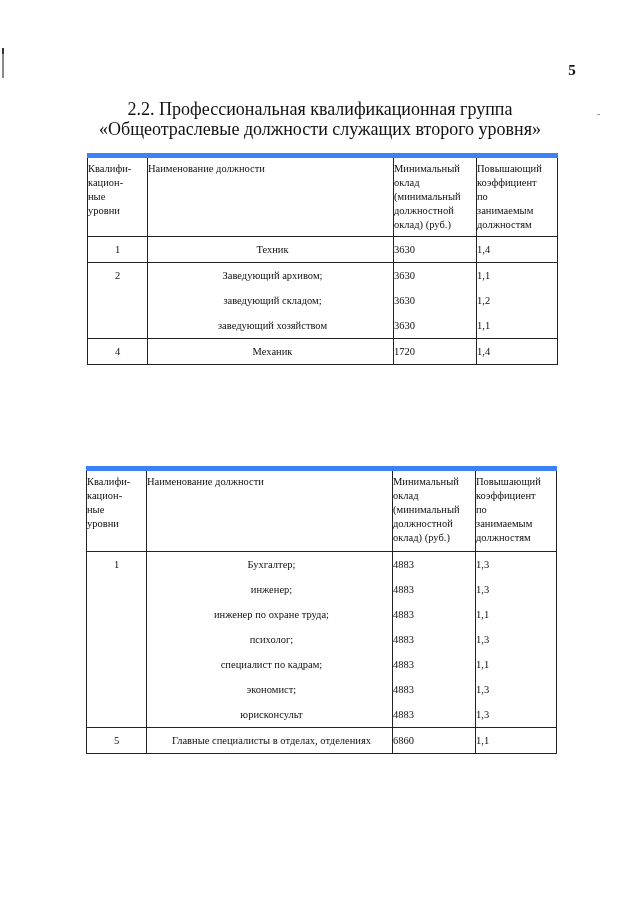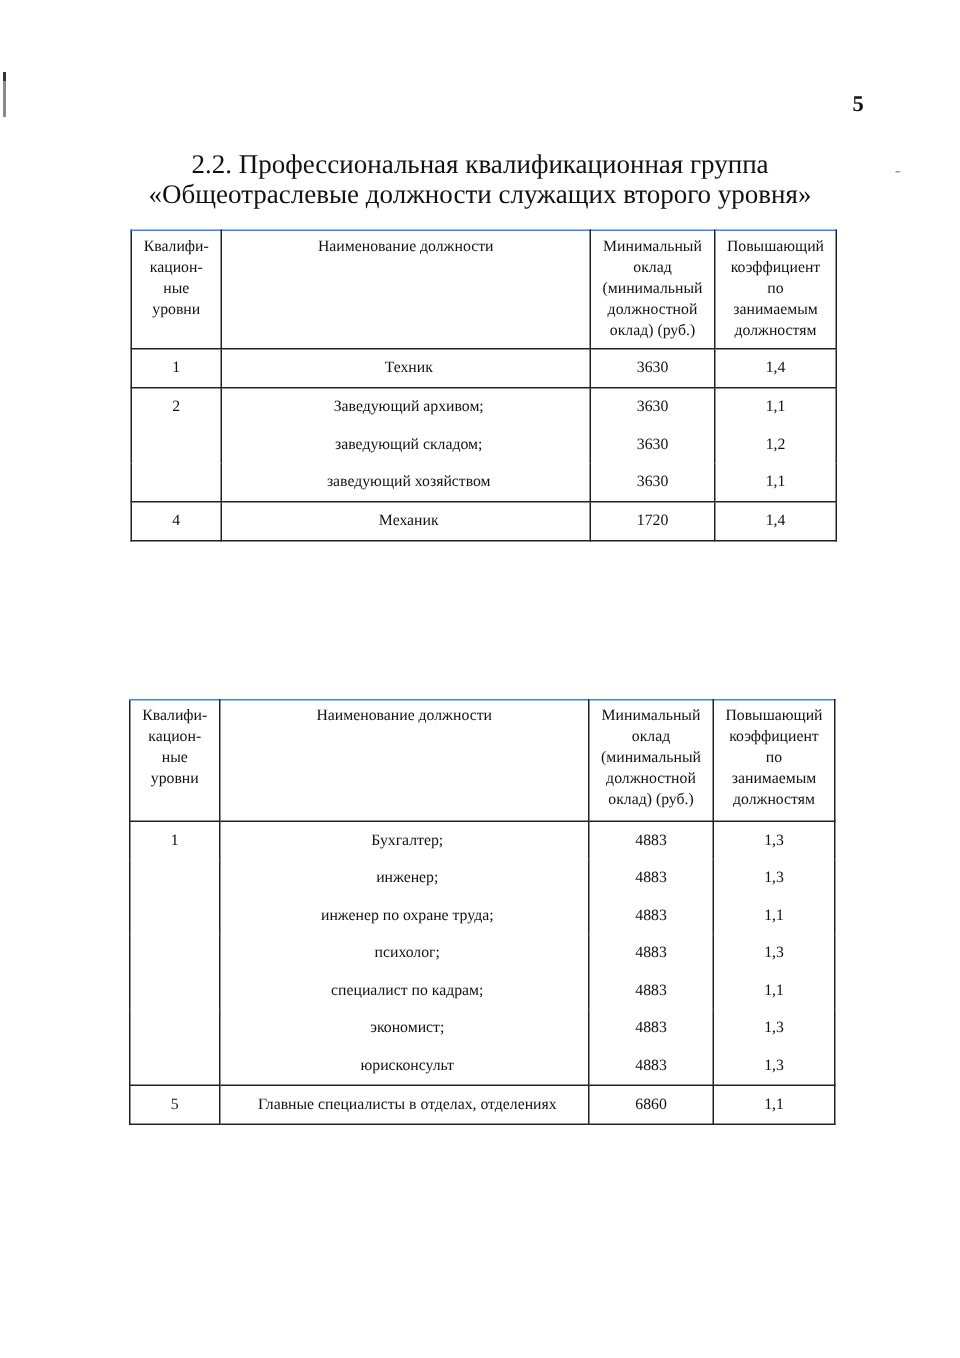--- a/index.html
+++ b/index.html
@@ -68,40 +68,40 @@
       font-size: 10.5px;
     }
     table.grid td, table.grid th {
       border-left: 1px solid #222;
       border-right: 1px solid #222;
       padding: 0;
       vertical-align: top;
       font-weight: normal;
     }
     table.grid tr.hdr th {
-      border-top: 1px solid #3b82f6;
+      border-top: 5px solid #3b82f6;
       border-bottom: 1px solid #222;
-      text-align: center;
+      text-align: left;
       line-height: 14px;
       padding-top: 4px;
     }
     #table-1 { left: 87px; top: 153px; width: 470px; }
     #table-2 { left: 86px; top: 466px; width: 469px; }
     #table-1 tr.hdr th { height: 74px; }
     #table-2 tr.hdr th { height: 76px; }
 
     .c1 { width: 60px; }
     .c2 { width: 246px; }
     .c3 { width: 83px; }
     .c4 { width: 81px; }
 
     table.grid td { height: 25px; line-height: 25px; }
     table.grid td.level { text-align: center; }
     table.grid td.name { text-align: center; padding-left: 4px; white-space: nowrap; }
-    table.grid td.num { text-align: center; }
+    table.grid td.num { text-align: left; }
     tr.group-start td { border-top: 1px solid #222; }
     tr.group-end td { border-bottom: 1px solid #222; }
   </style>
 </head>
 <body>
 
 <div class="edge-mark"></div>
 <div class="speck"></div>
 
 <div class="page-number">5</div>

